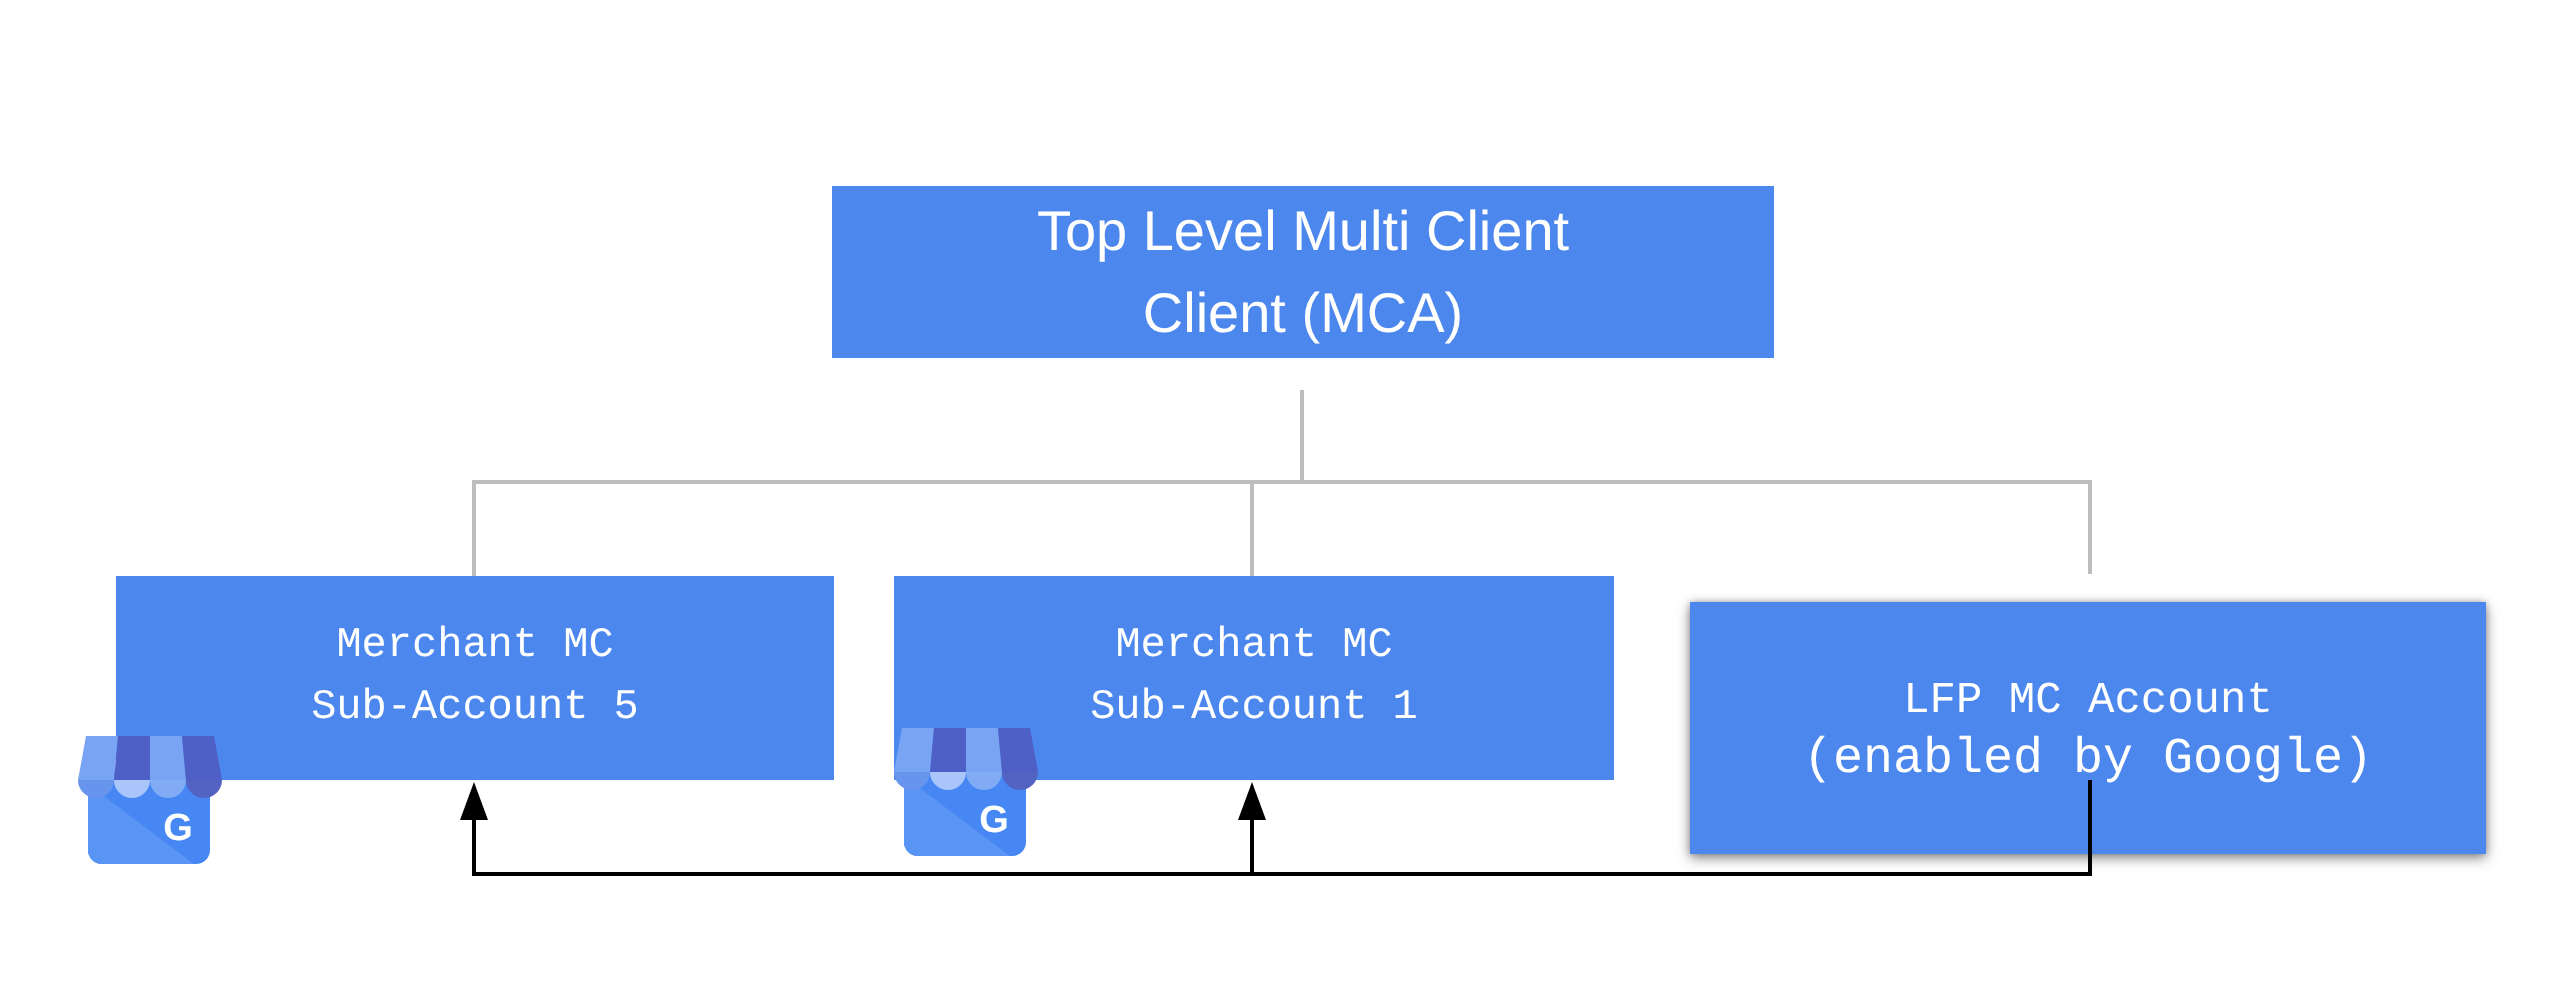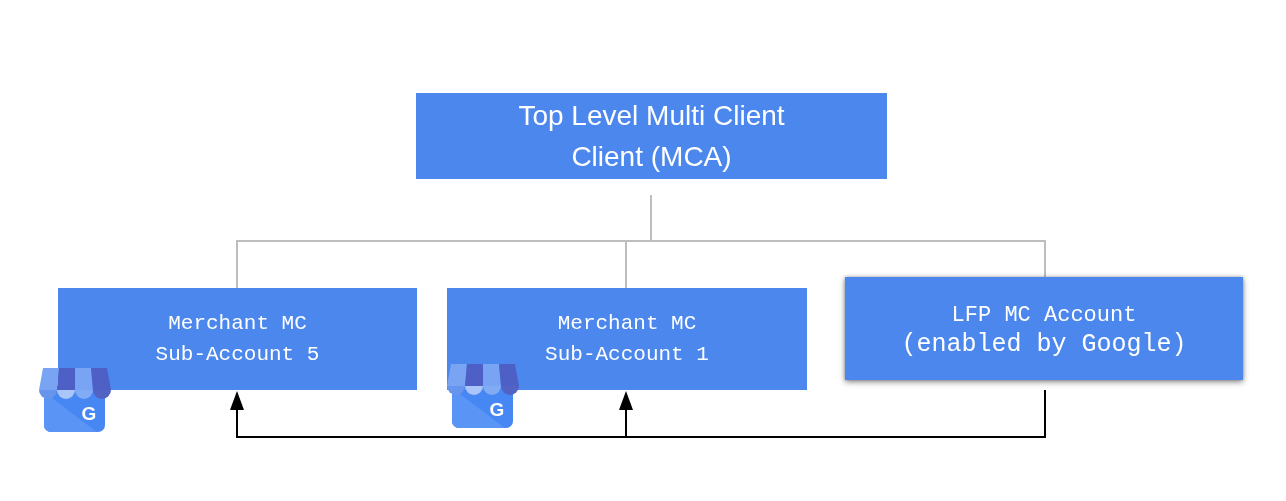--- a/index.html
+++ b/index.html
@@ -24,21 +24,21 @@
     align-items:center;justify-content:center;
     text-align:center;
   }
   .box.root{left:416px;top:93px;width:471px;height:86px;font-size:28px;}
   .box.root span{line-height:41px;}
   .box.child{font-size:21px;}
   .box.child span{line-height:31px;font-family:Liberation Mono, monospace;}
   .box.child1{left:58px;top:288px;width:359px;height:102px;}
   .box.child2{left:447px;top:288px;width:360px;height:102px;}
   .box.child3{
-    left:845px;top:277px;width:398px;height:103px;
+    left:845px;top:301px;width:398px;height:126px;
     box-shadow:0 2px 6px rgba(0,0,0,.45),0 0 3px rgba(0,0,0,.22);
   }
   .box.child3 .line1{font-size:22px;line-height:32px;}
   .box.child3 .line2{font-size:25px;line-height:26px;}
   .gline{position:absolute;background:var(--connector-gray);}
   .bline{position:absolute;background:var(--arrow-black);}
   .arrowhead{
     position:absolute;width:0;height:0;
     border-left:7px solid transparent;
     border-right:7px solid transparent;

